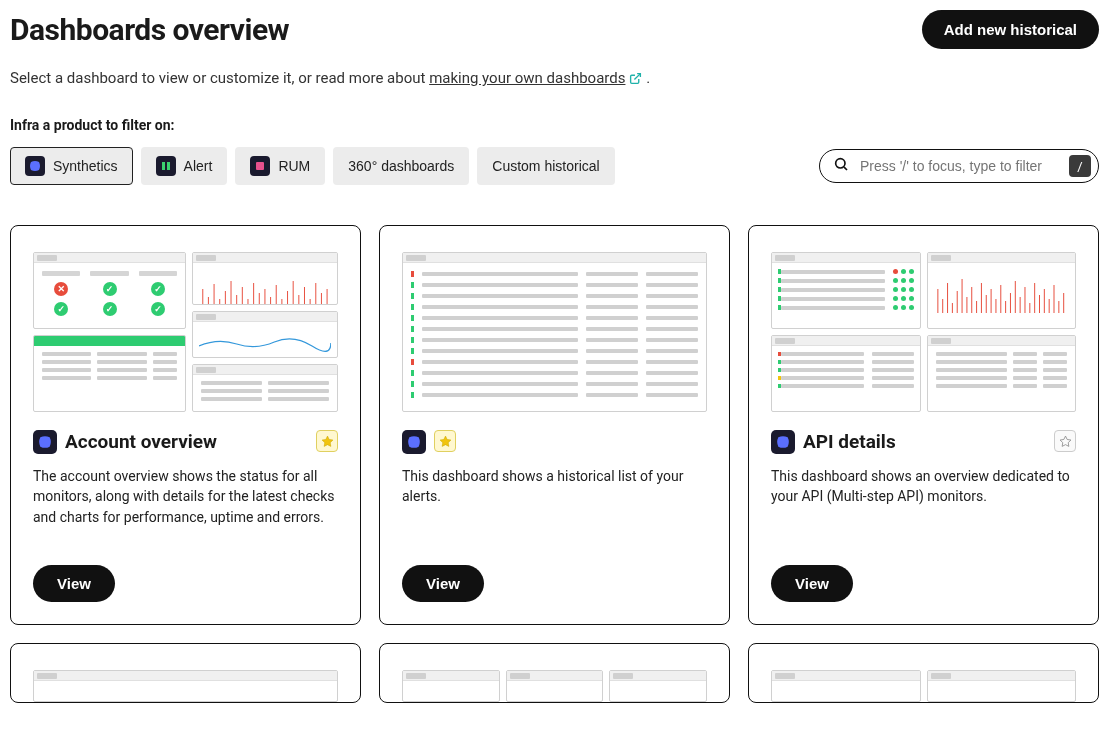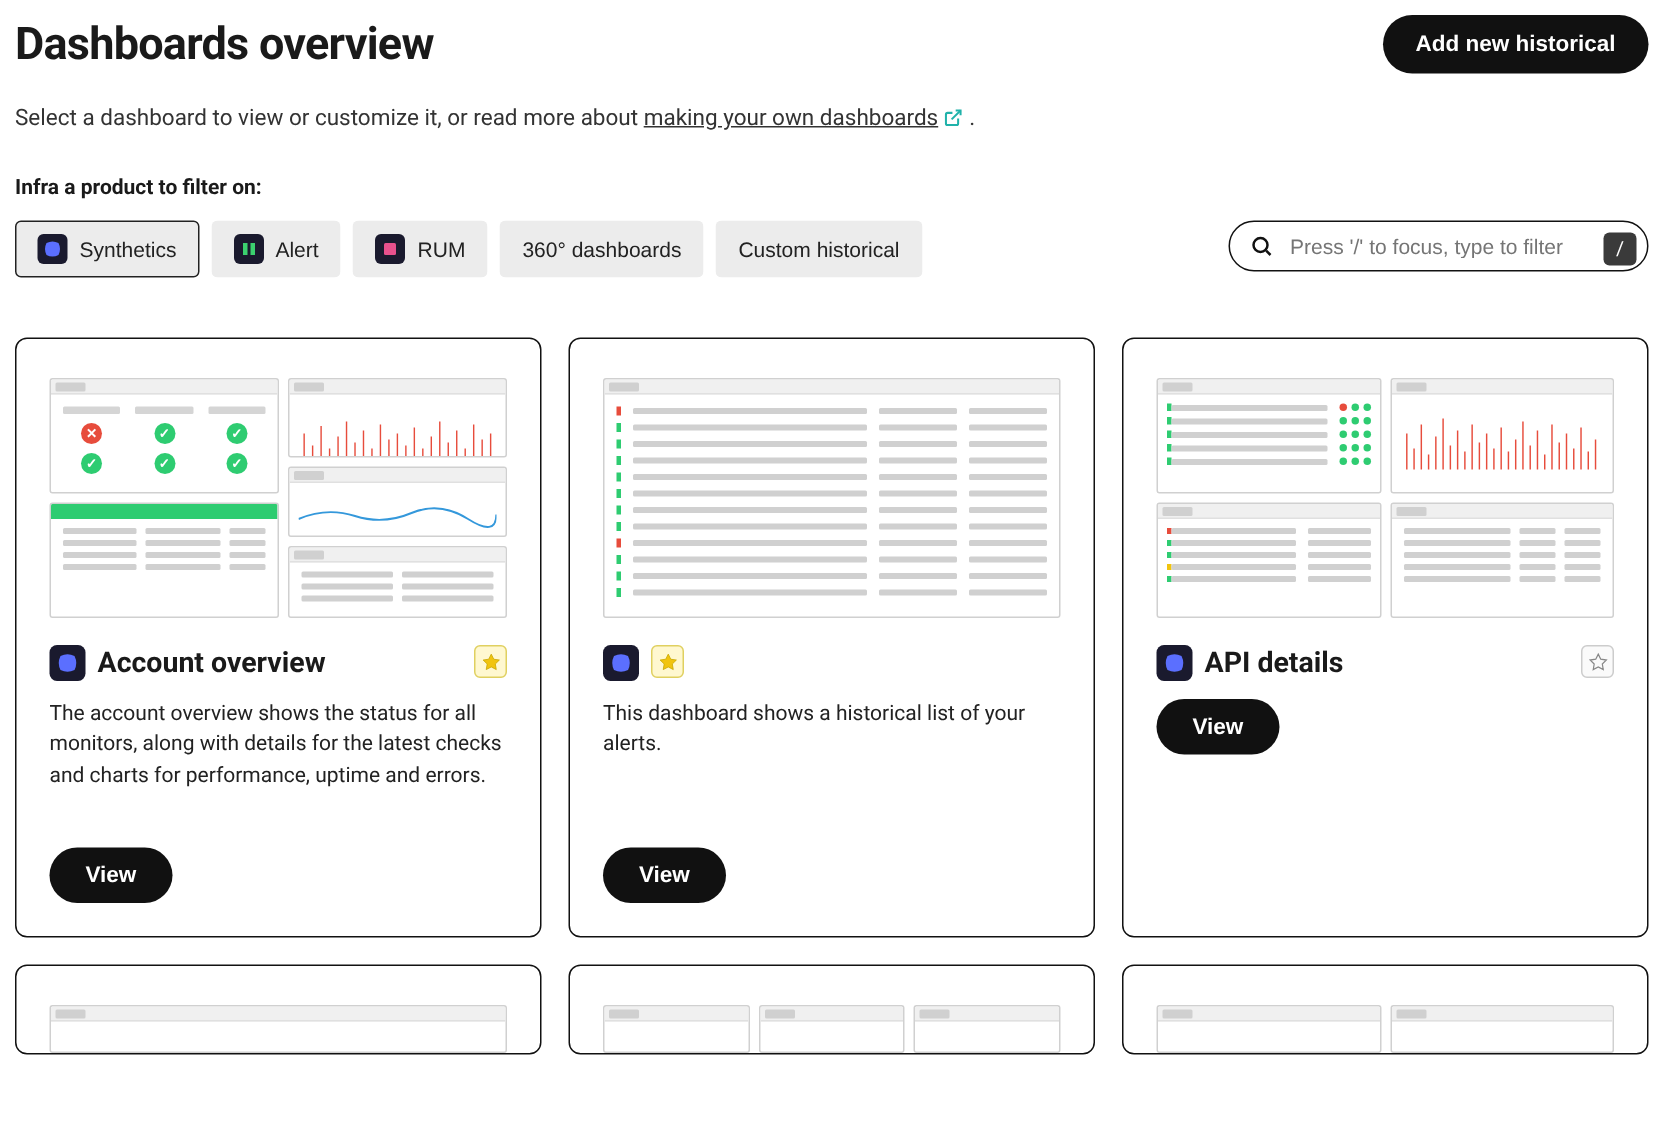--- a/index.html
+++ b/index.html
@@ -8,21 +8,21 @@
 .header-row { display: flex; justify-content: space-between; align-items: center; margin-bottom: 20px; }
 .page-title { font-size: 30px; font-weight: 700; letter-spacing: -0.5px; }
 .btn-primary { background: #111; color: #fff; border: none; border-radius: 22px; padding: 11px 22px; font-size: 15px; font-weight: 600; cursor: pointer; }
 
 .intro { font-size: 15px; color: #333; margin-bottom: 28px; }
 .intro a { color: #333; text-decoration: underline; }
 .ext-icon { display: inline-block; margin-left: 4px; vertical-align: -2px; }
 
 .filter-label { font-size: 14px; font-weight: 700; margin-bottom: 14px; }
 
-.filter-row { display: flex; gap: 8px; margin-bottom: 40px; }
+.filter-row { display: flex; align-items: center; gap: 8px; margin-bottom: 40px; }
 .chips { display: flex; gap: 8px; flex-wrap: wrap; }
 .chip { display: inline-flex; align-items: center; gap: 8px; background: #ececec; border: 1px solid transparent; border-radius: 4px; padding: 8px 14px; font-size: 14px; color: #222; cursor: pointer; }
 .chip.active { background: #ececec; border: 1px solid #222; }
 .chip-icon { width: 20px; height: 20px; border-radius: 4px; display: inline-flex; align-items: center; justify-content: center; }
 .chip-icon.syn { background: #1a1a2e; }
 .chip-icon.infra { background: #1a1a2e; }
 .chip-icon.rum { background: #1a1a2e; }
 
 .search-wrap { margin-left: auto; position: relative; }
 .search-box { width: 280px; border: 1.5px solid #111; border-radius: 22px; padding: 8px 44px 8px 40px; font-size: 14px; }
@@ -499,20 +499,21 @@
             <path d="M2 2 Q6 0 10 2 Q12 6 10 10 Q6 12 2 10 Q0 6 2 2" fill="#5b6fff"></path>
           </svg>
         </span>
       <h3 class="card-title">API details</h3>
       <span class="star-btn">
           <svg width="13" height="13" viewBox="0 0 24 24" fill="none" stroke="#888" stroke-width="1.5">
             <polygon points="12 2 15.09 8.26 22 9.27 17 14.14 18.18 21.02 12 17.77 5.82 21.02 7 14.14 2 9.27 8.91 8.26 12 2"></polygon>
           </svg>
         </span>
     </div>
+    <p class="card-desc">This dashboard shows an overview dedicated to your API (Multi-step API) monitors.</p>
     <button class="view-btn">View</button>
   </div>
 
   <div class="card card-partial">
     <div class="preview-small">
       <div class="preview-box" style="flex:1">
           <div class="tab-bar"></div>
         </div>
     </div>
   </div>

